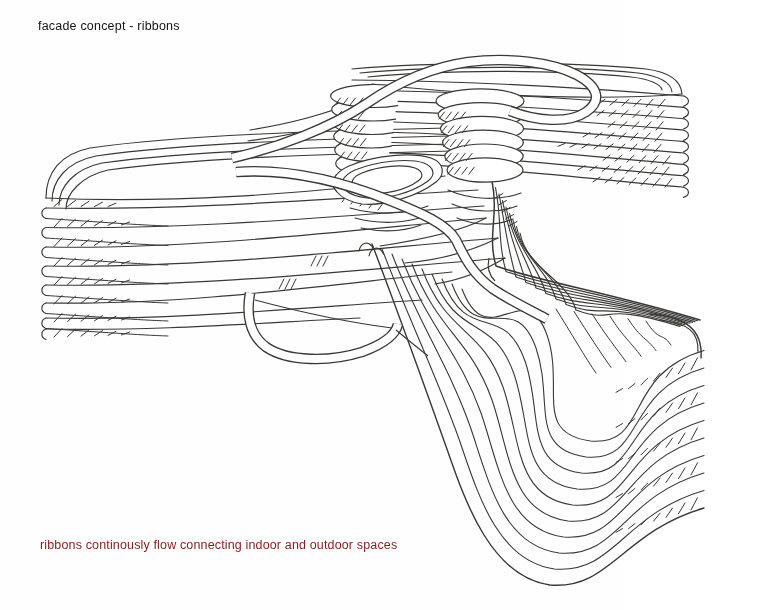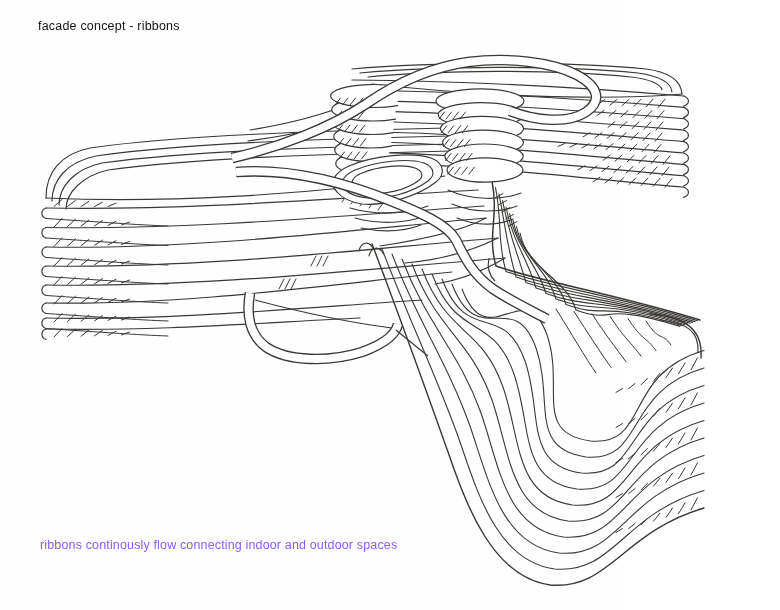--- a/index.html
+++ b/index.html
@@ -9,21 +9,21 @@
     position:relative;
   }
   .stage{position:absolute;inset:0;width:624px;height:610px;background:#fefefe;}
   .sketch-svg{position:absolute;left:0;top:0;width:780px;height:610px;}
   .page-title{
     position:absolute;left:38px;top:19px;
     font-size:12.5px;letter-spacing:.2px;color:#141414;
   }
   .caption{
     position:absolute;left:40px;top:537px;
-    font-size:12.5px;line-height:16px;color:#8b5cf6;letter-spacing:.15px;
+    font-size:12.5px;line-height:16px;color:#7f1d1d;letter-spacing:.15px;
   }
 </style>
 </head>
 <body>
 
 <div class="stage">
 
   <div class="page-title">facade concept - ribbons</div>
 
   <svg class="sketch-svg" viewBox="0 0 780 610" xmlns="http://www.w3.org/2000/svg">

